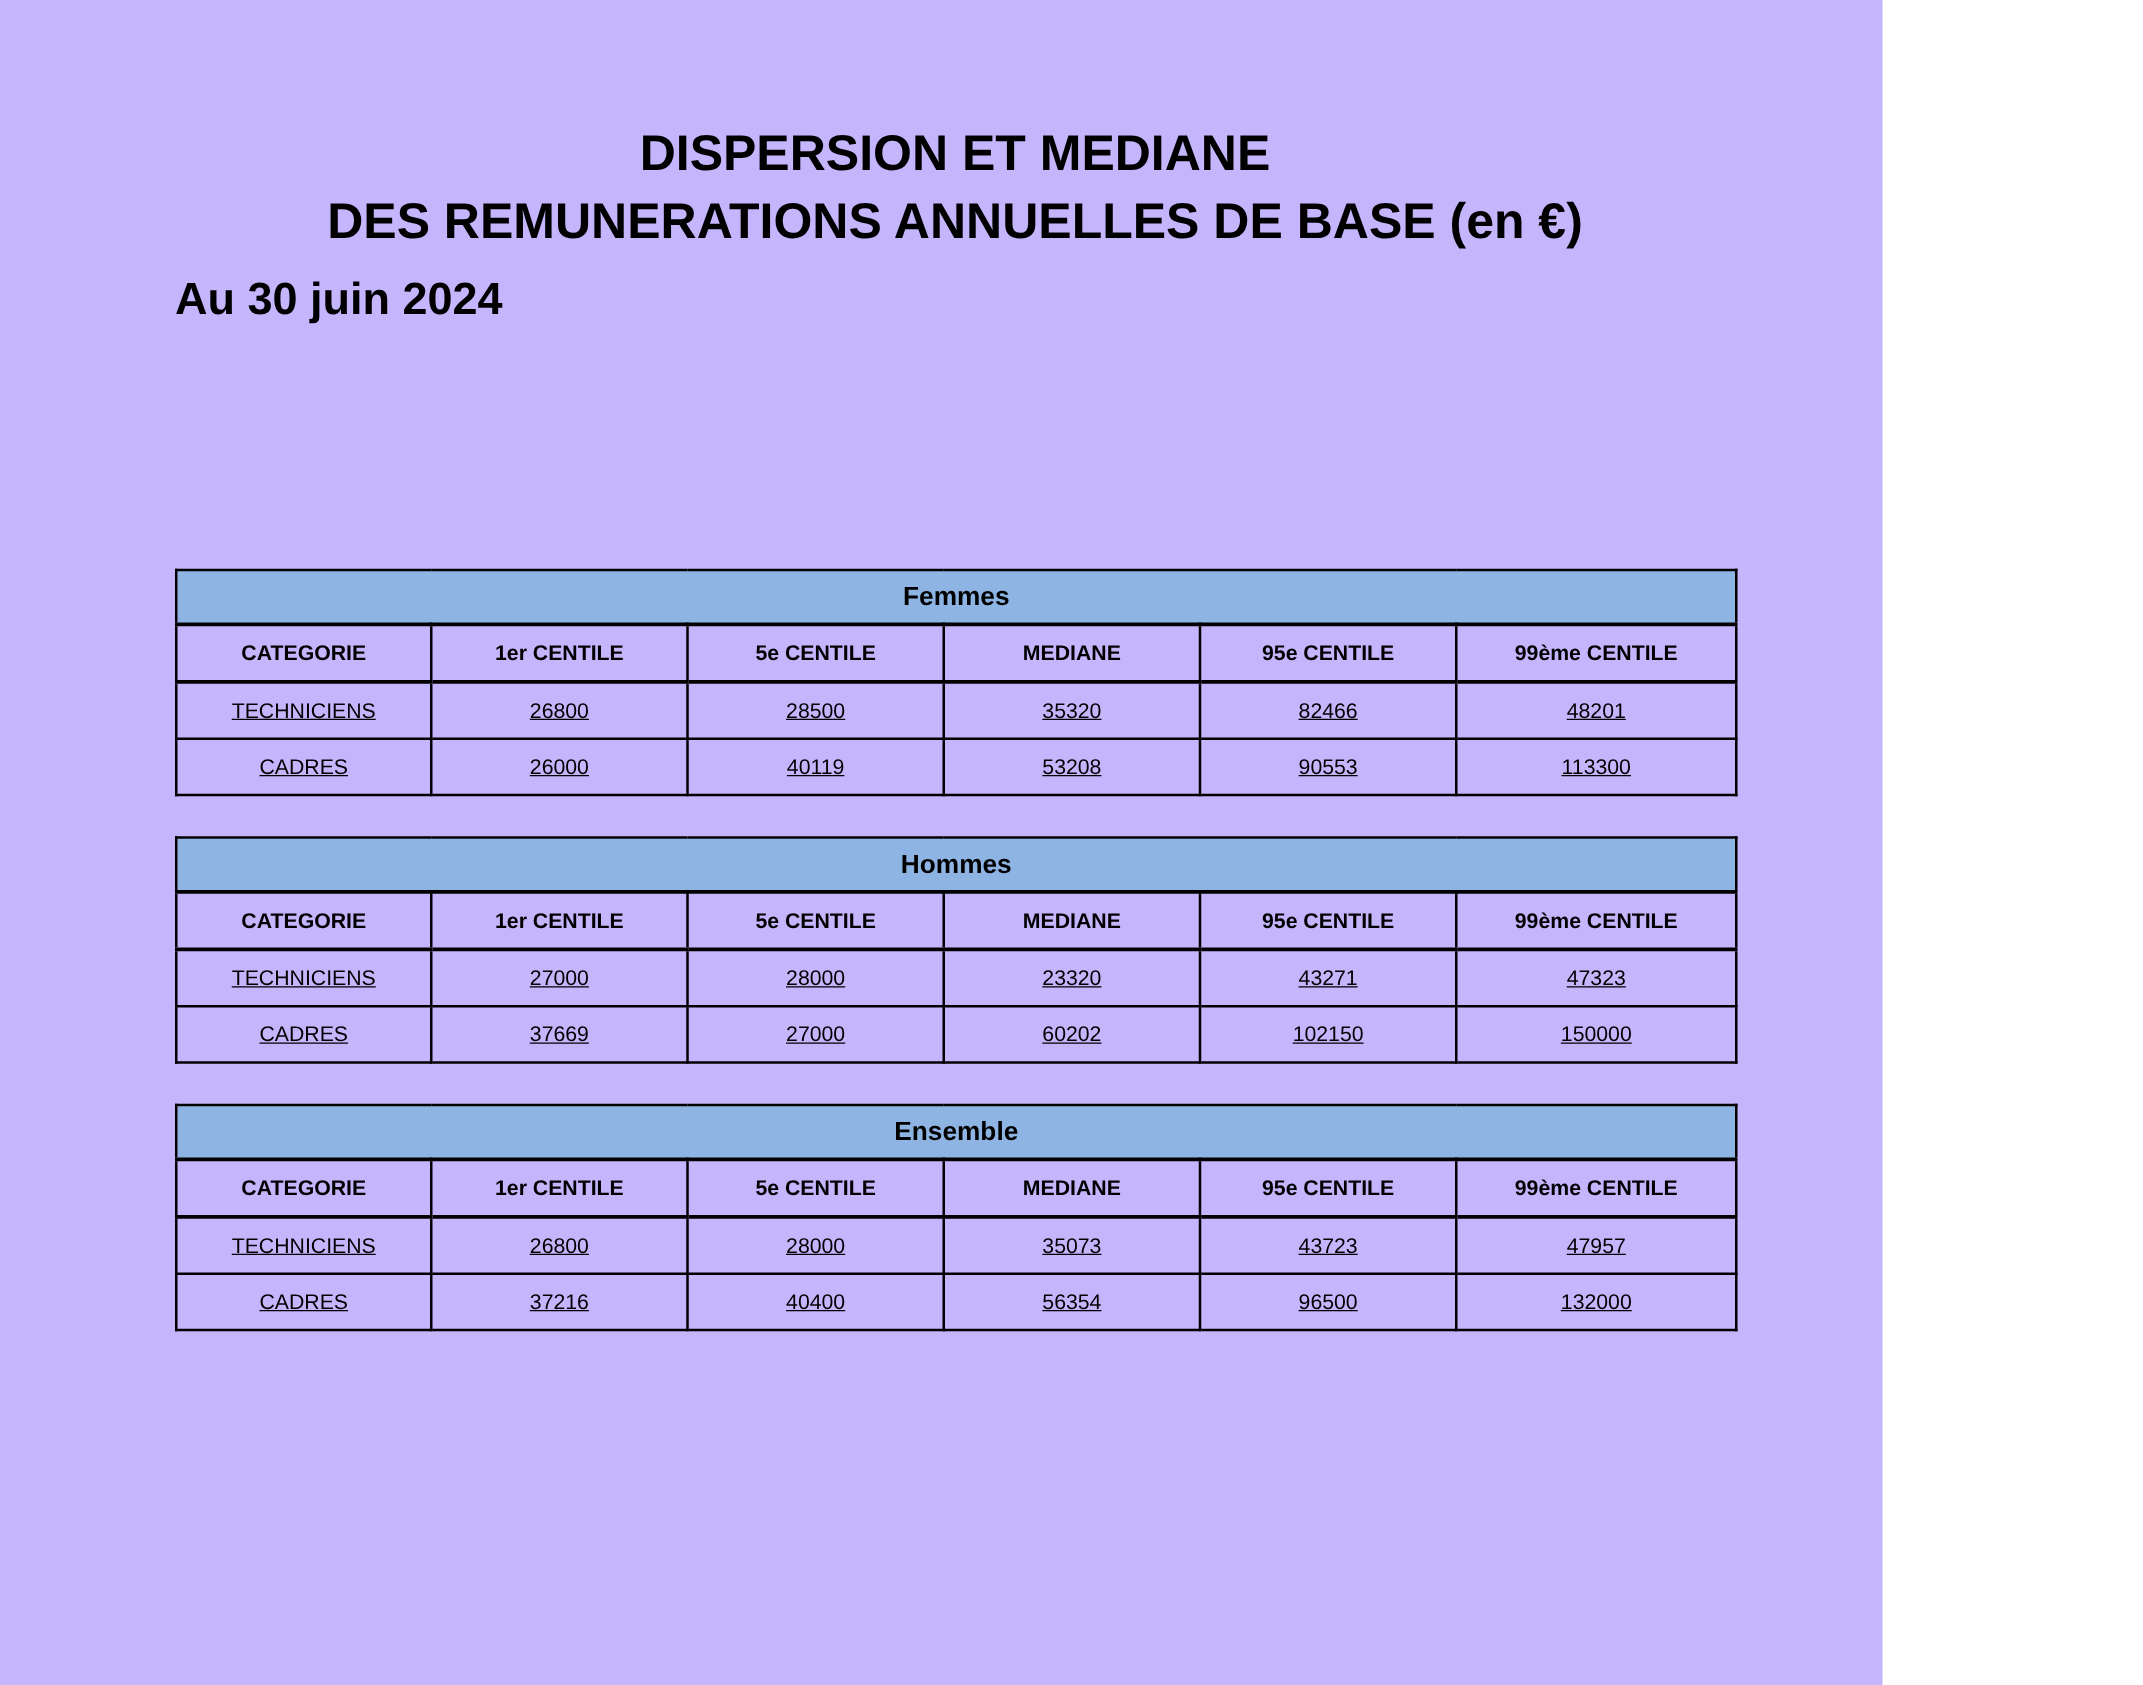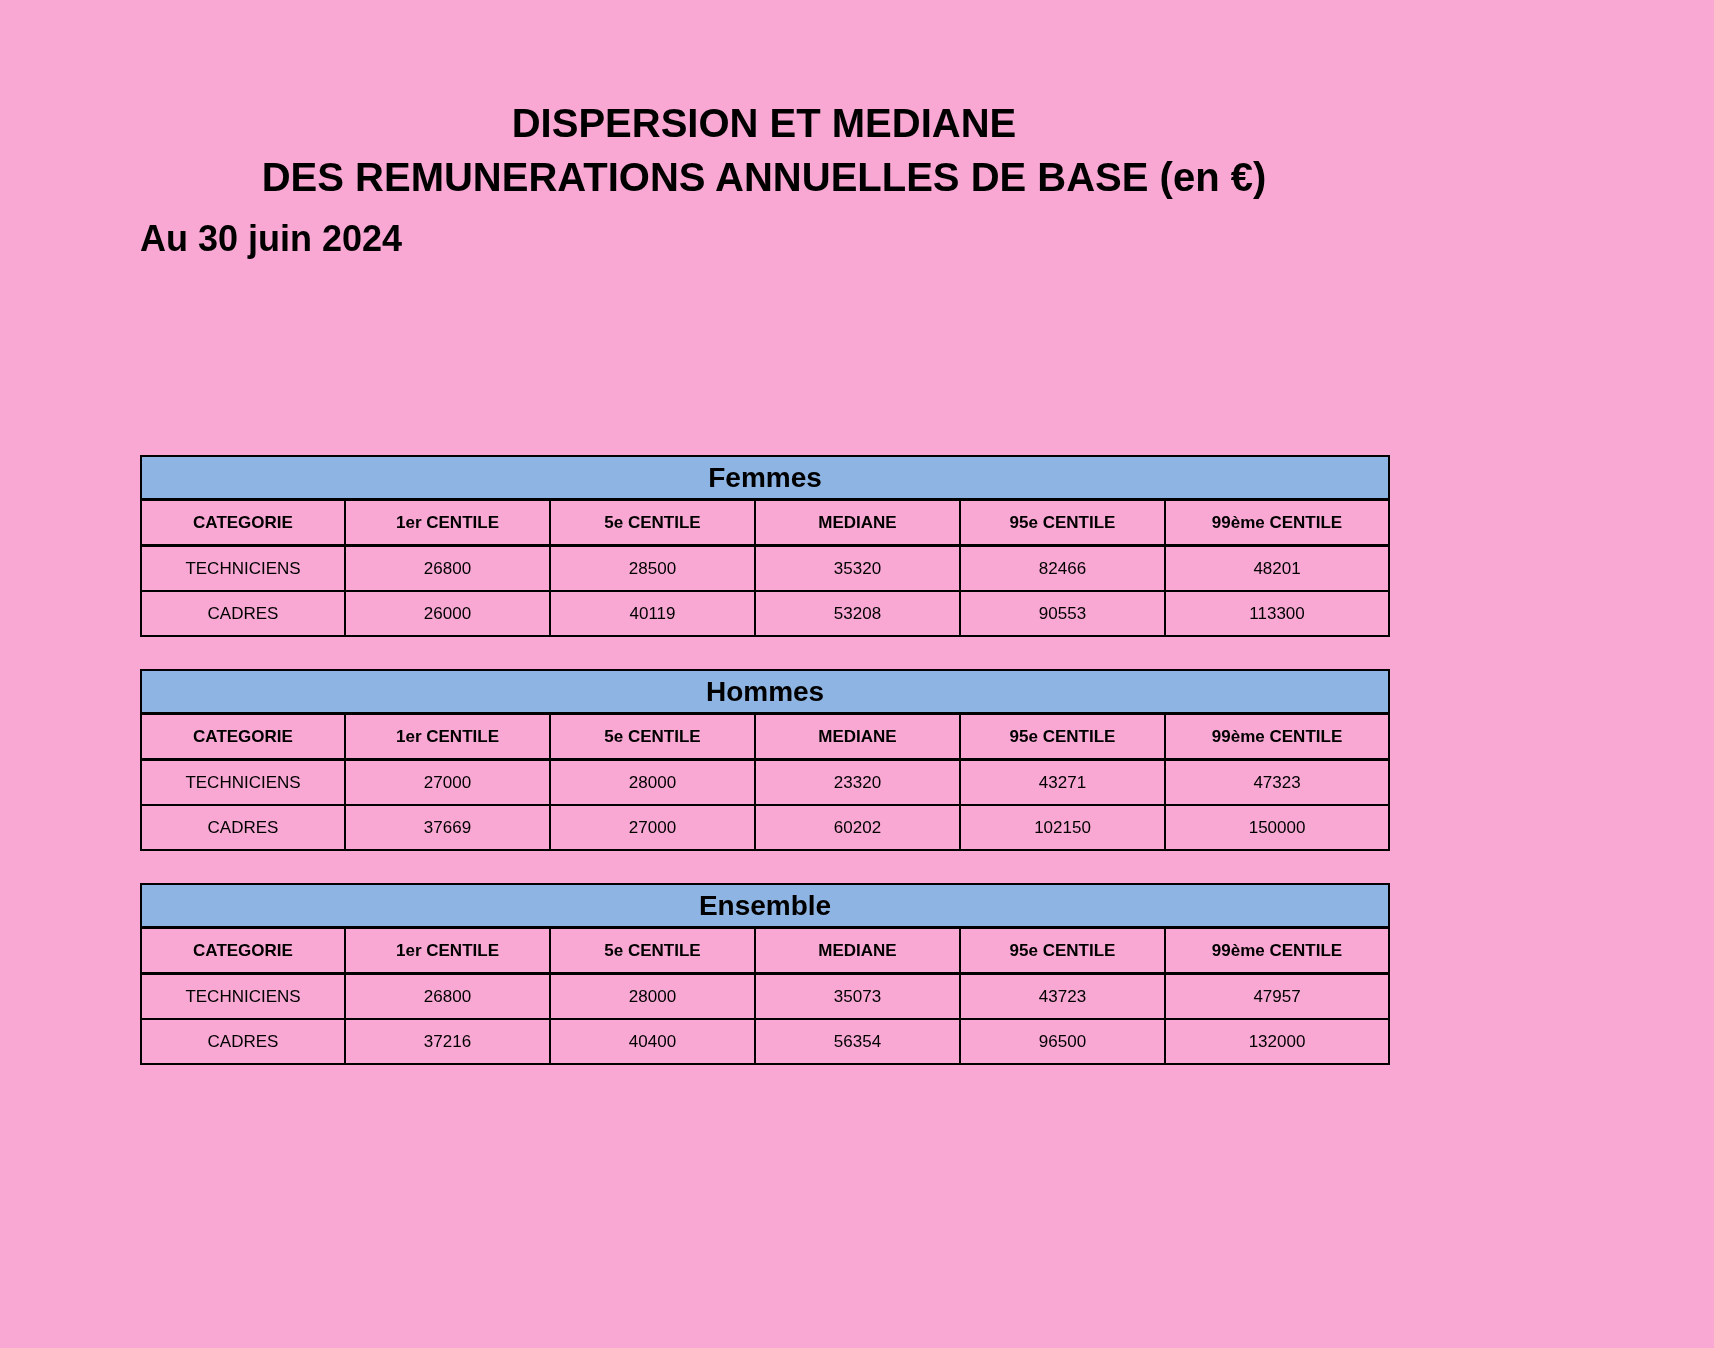--- a/index.html
+++ b/index.html
@@ -7,24 +7,24 @@
     padding: 0;
     background: #ffffff;
     width: 1714px;
     height: 1348px;
     font-family: "Liberation Sans", sans-serif;
     color: #000000;
     -webkit-font-smoothing: antialiased;
   }
   .page {
     position: relative;
-    width: 1714px;
+    width: 1506px;
     height: 1348px;
     overflow: hidden;
-    background: #f9a8d4;
+    background: #c4b5fd;
   }
   .content {
     position: absolute;
     left: 140px;
     top: 0;
     width: 1248px;
   }
   .doc-title {
     position: absolute;
     top: 96px;
@@ -64,33 +64,34 @@
     text-align: center;
     vertical-align: middle;
     padding: 0;
     overflow: hidden;
     white-space: nowrap;
   }
   tr.banner-row td {
     height: 41px;
     background: #8DB4E2;
     font-weight: bold;
-    font-size: 28px;
+    font-size: 21px;
     border-bottom-width: 3px;
   }
   tr.header-row td {
     height: 43px;
     font-weight: bold;
     font-size: 17px;
     border-bottom-width: 3px;
     text-align: center;
   }
   tr.data-row td {
     height: 43px;
     font-size: 17px;
+    text-decoration: underline;
   }
   col.c-cat  { width: 204px; }
   col.c-std  { width: 205px; }
   col.c-last { width: 224px; }
 </style>
 </head>
 <body>
 
 <div class="page">
   <div class="content">

